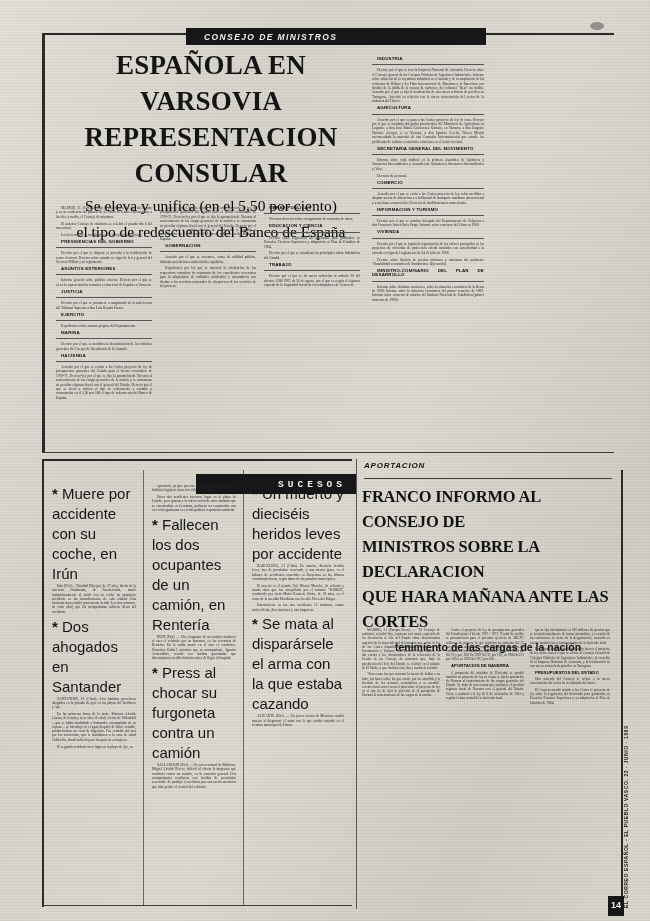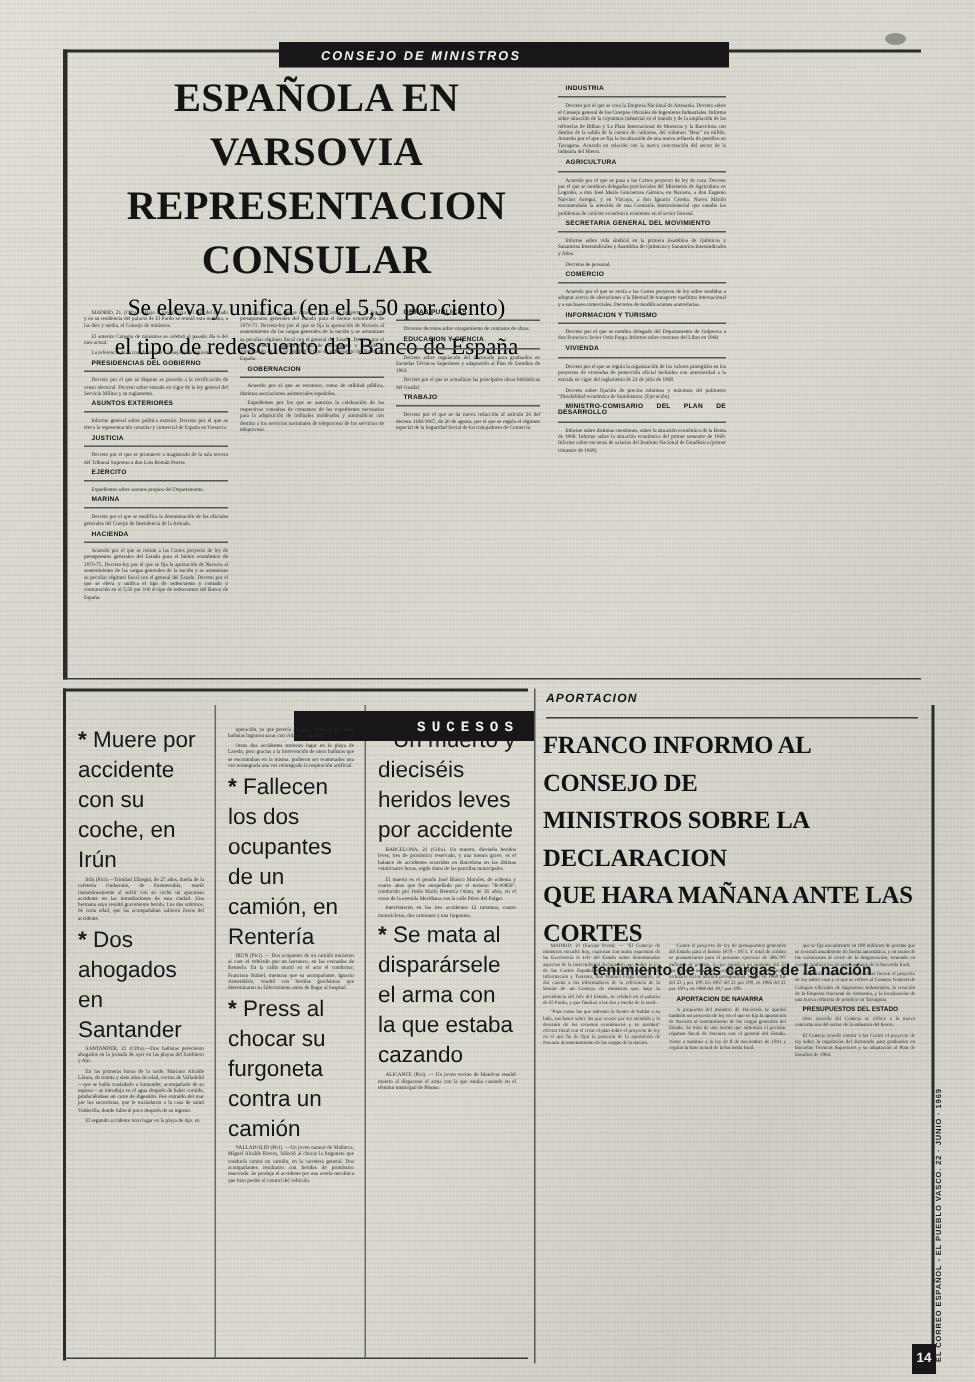--- a/index.html
+++ b/index.html
@@ -27,21 +27,21 @@
   .frame-bot{position:absolute;left:42px;top:452px;width:572px;height:1px;background:#3a3a3a;}
 
   
   .flag{
     position:absolute;left:186px;top:28px;width:300px;height:17px;
     background:#17171a;
   }
   .flag span{
     display:block;color:#efeee9;font-family:"Liberation Sans",sans-serif;
     font-style:italic;font-weight:bold;font-size:8.5px;letter-spacing:1.4px;
-    padding:4px 0 0 28px;
+    padding:4px 0 0 18px;
   }
 
   
   .mast{position:absolute;left:56px;top:47px;width:310px;}
   .mast h1{
     margin:0;font-family:"Liberation Serif",serif;font-weight:bold;
     font-size:27px;line-height:36px;letter-spacing:0.2px;
     color:#141414;text-align:center;
   }
   .mast h2{

